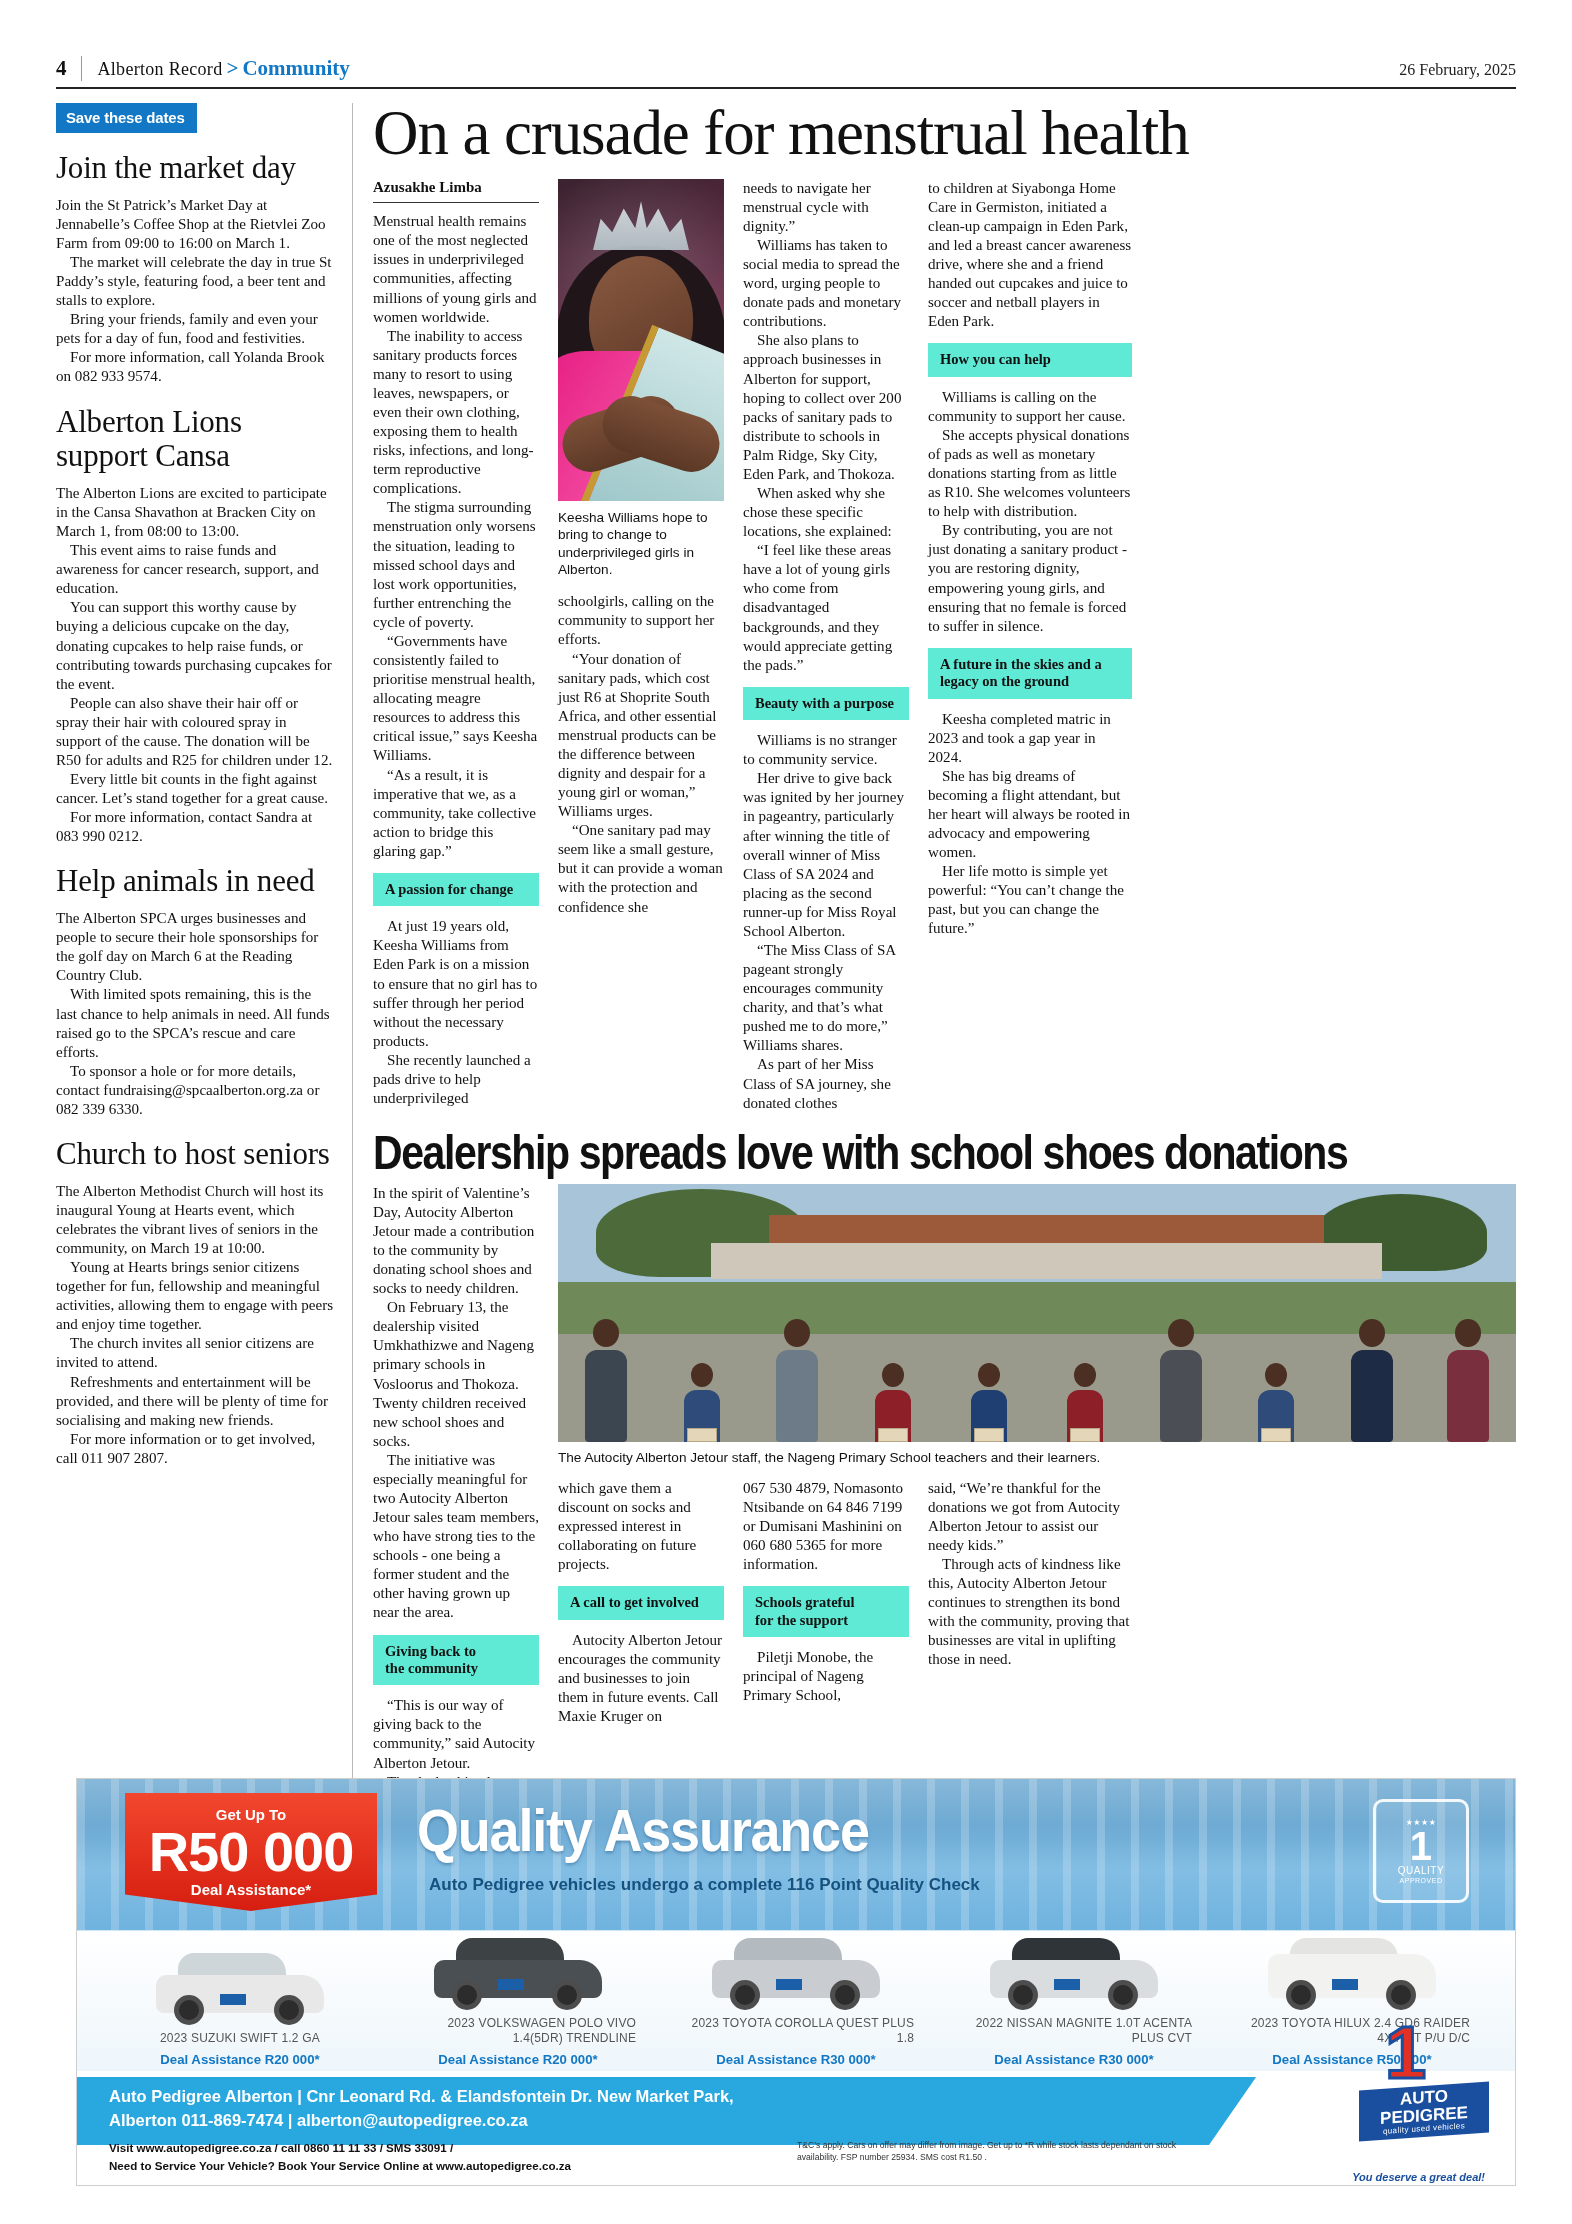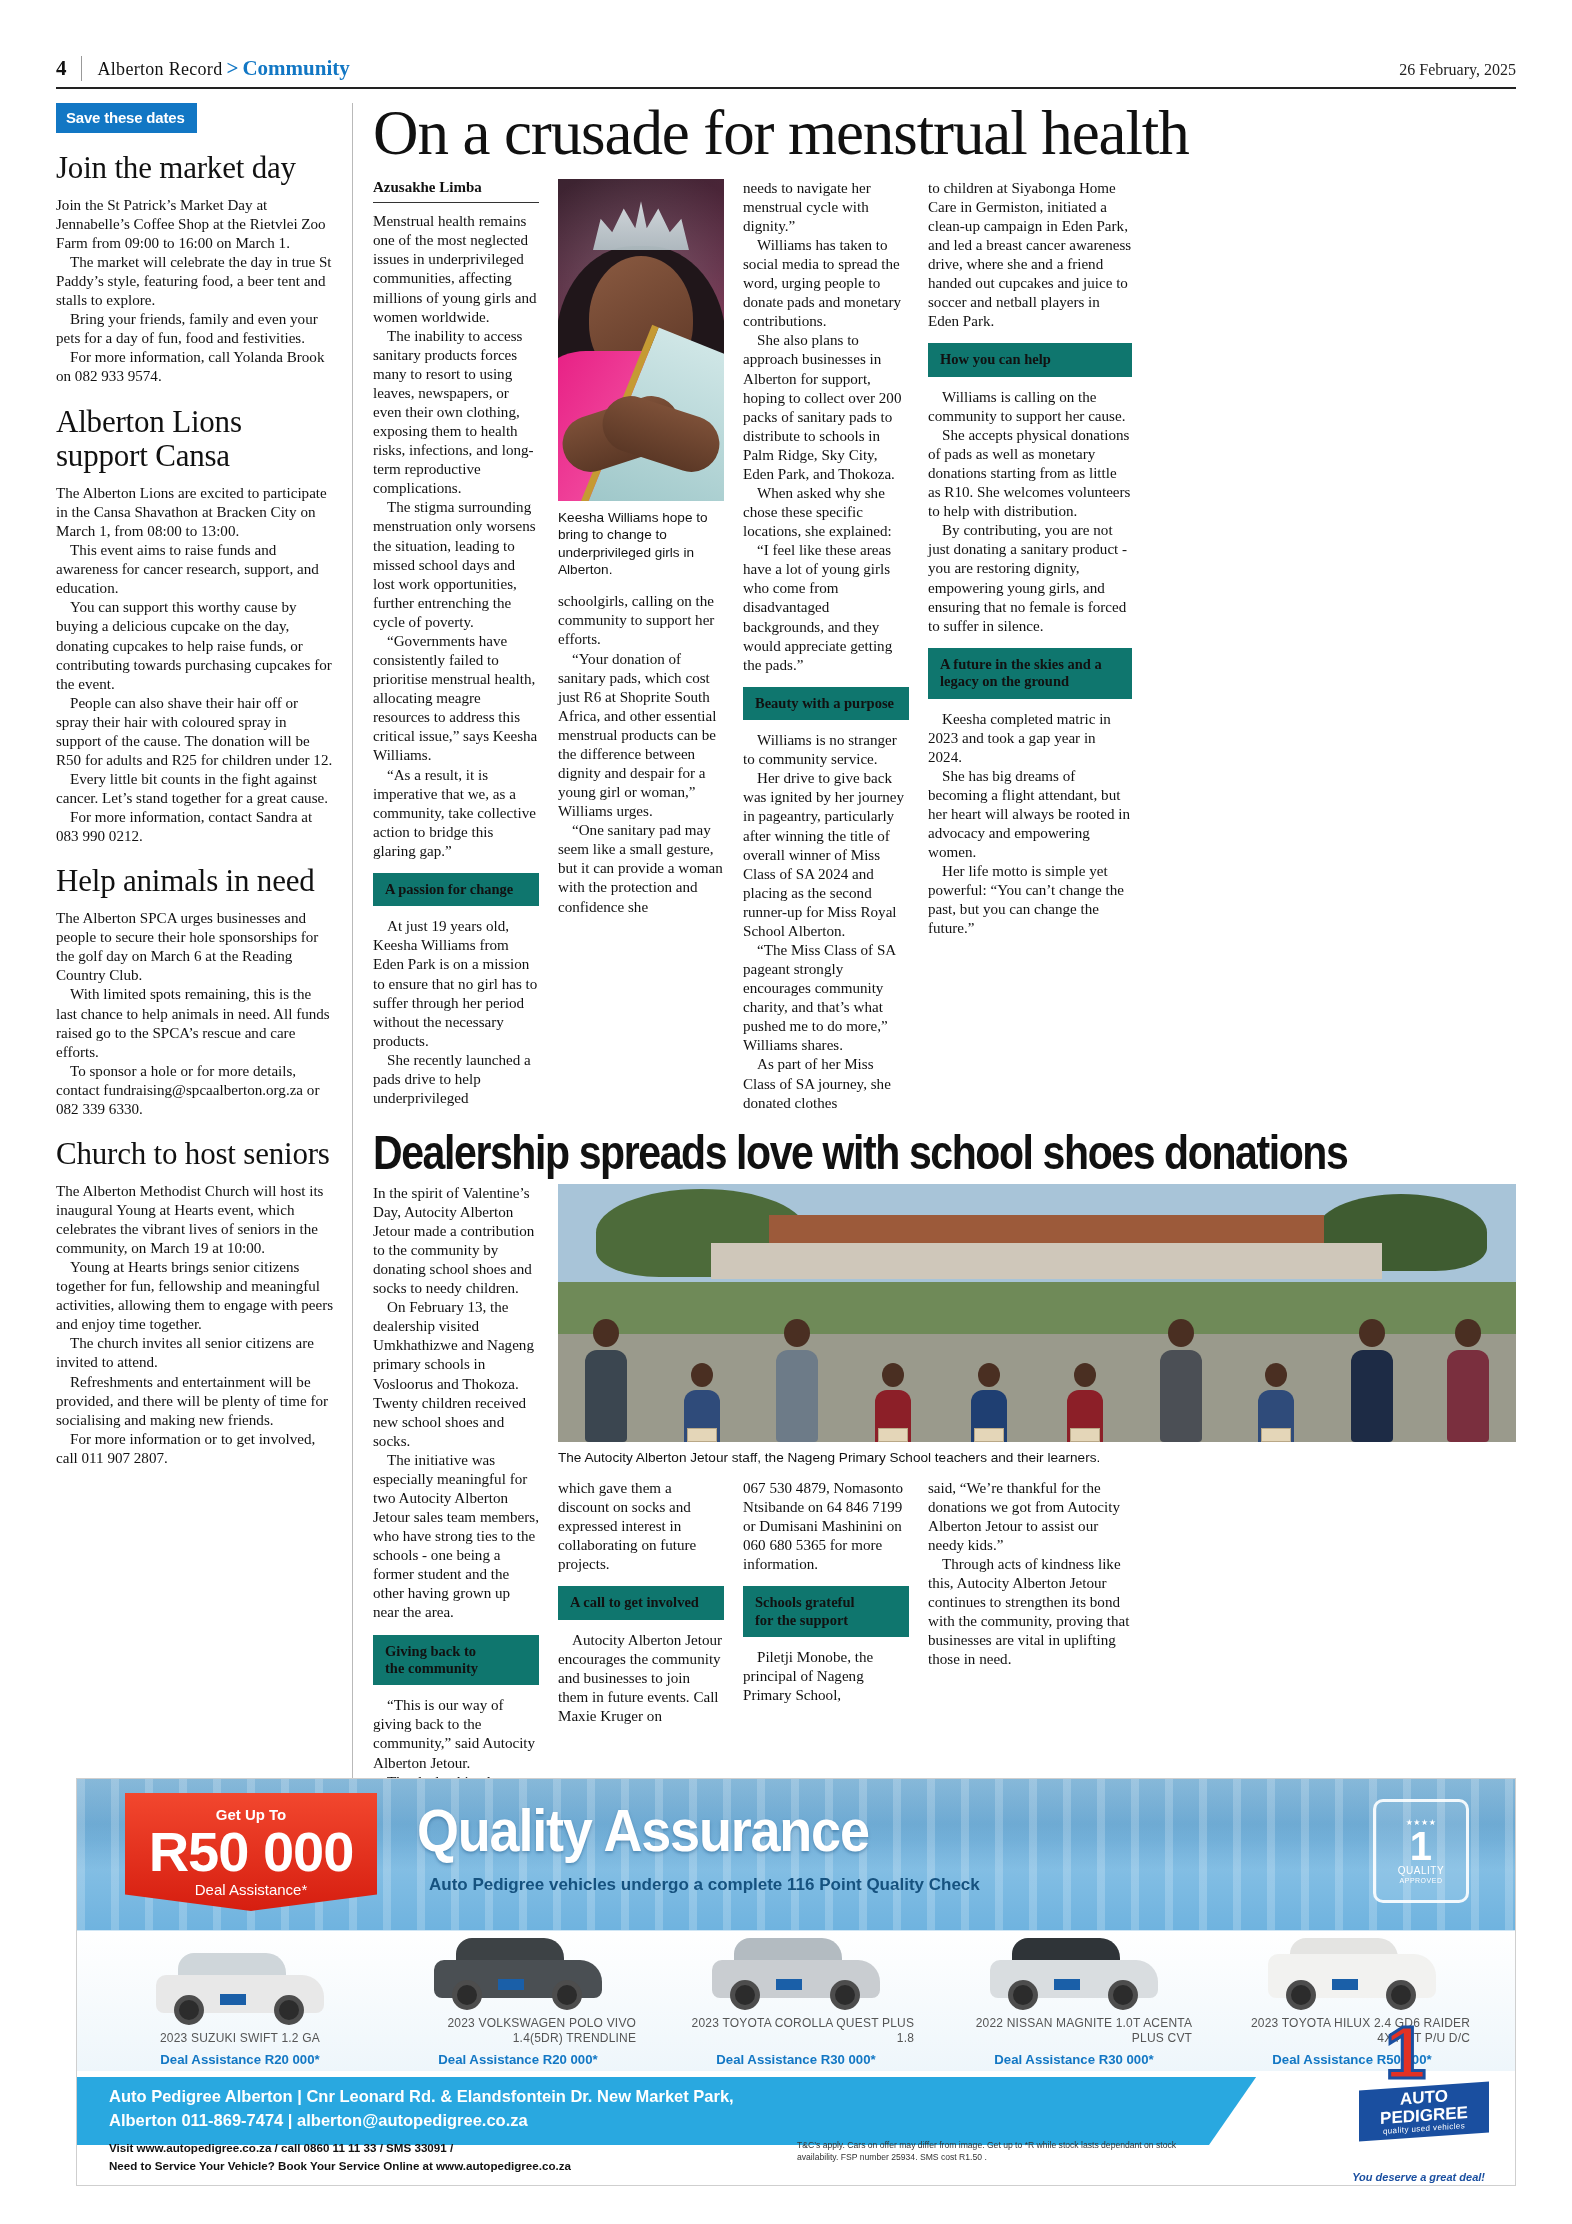--- a/index.html
+++ b/index.html
@@ -72,21 +72,21 @@
   .scol { width: 185px; flex: none; padding-right: 19px; }
   .scol.wide { width: 204px; }
   .byline {
     font-family: "Liberation Serif", serif;
     font-weight: bold; font-size: 15px;
     margin-bottom: 6px;
   }
   .byline-rule { height: 1.5px; background: #333; margin-bottom: 9px; width: 100%; }
 
   .subhead-box {
-    background: #0f766e;
+    background: #5eead4;
     font-family: "Liberation Serif", serif;
     font-weight: bold;
     font-size: 14.5px;
     padding: 8px 12px;
     margin: 12px 0 11px;
     line-height: 1.2;
   }
 
   
   .photo-wrap { width: 100%; }
@@ -197,21 +197,21 @@
     width: 252px; height: 118px;
     background: linear-gradient(#f2472e,#d61e10);
     color:#fff; text-align:center;
     font-family: "Liberation Sans", sans-serif;
     clip-path: polygon(0 0,100% 0,100% 86%,50% 100%,0 86%);
     display:flex; flex-direction:column; justify-content:center; gap:1px;
     box-shadow: 0 2px 5px rgba(0,0,0,.25);
   }
   .ad-ribbon .small { font-size: 15px; font-weight:bold; }
   .ad-ribbon .big { font-size: 56px; font-weight:bold; letter-spacing:-1px; line-height:1; }
-  .ad-ribbon .mid { font-size: 15px; font-weight:normal;text-align:center; }
+  .ad-ribbon .mid { font-size: 15px; font-weight:bold;text-align:center; }
   .ad-qa {
     position:absolute; left: 340px; top: 18px;
     font-family: "Liberation Sans", sans-serif;
     font-size: 54px; font-weight: bold; color:#fff;
     letter-spacing:-1.2px; text-shadow: 0 2px 3px rgba(0,60,110,.35);
     transform: scaleY(1.08); transform-origin: left top;
   }
   .ad-qa-sub {
     position:absolute; left: 352px; top: 96px;
     font-family: "Liberation Sans", sans-serif;

